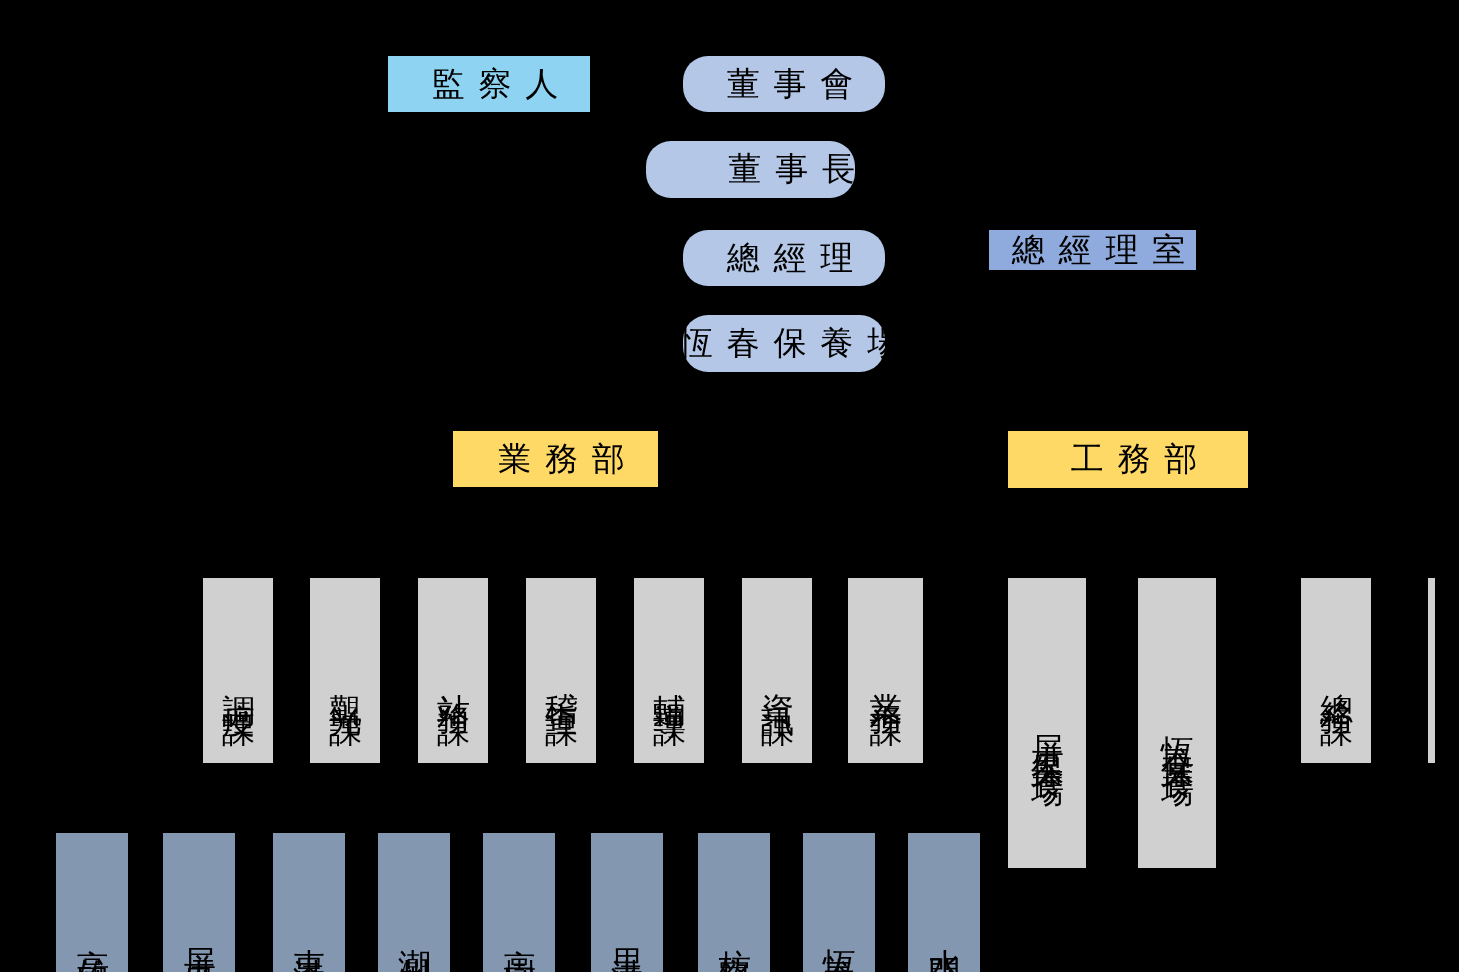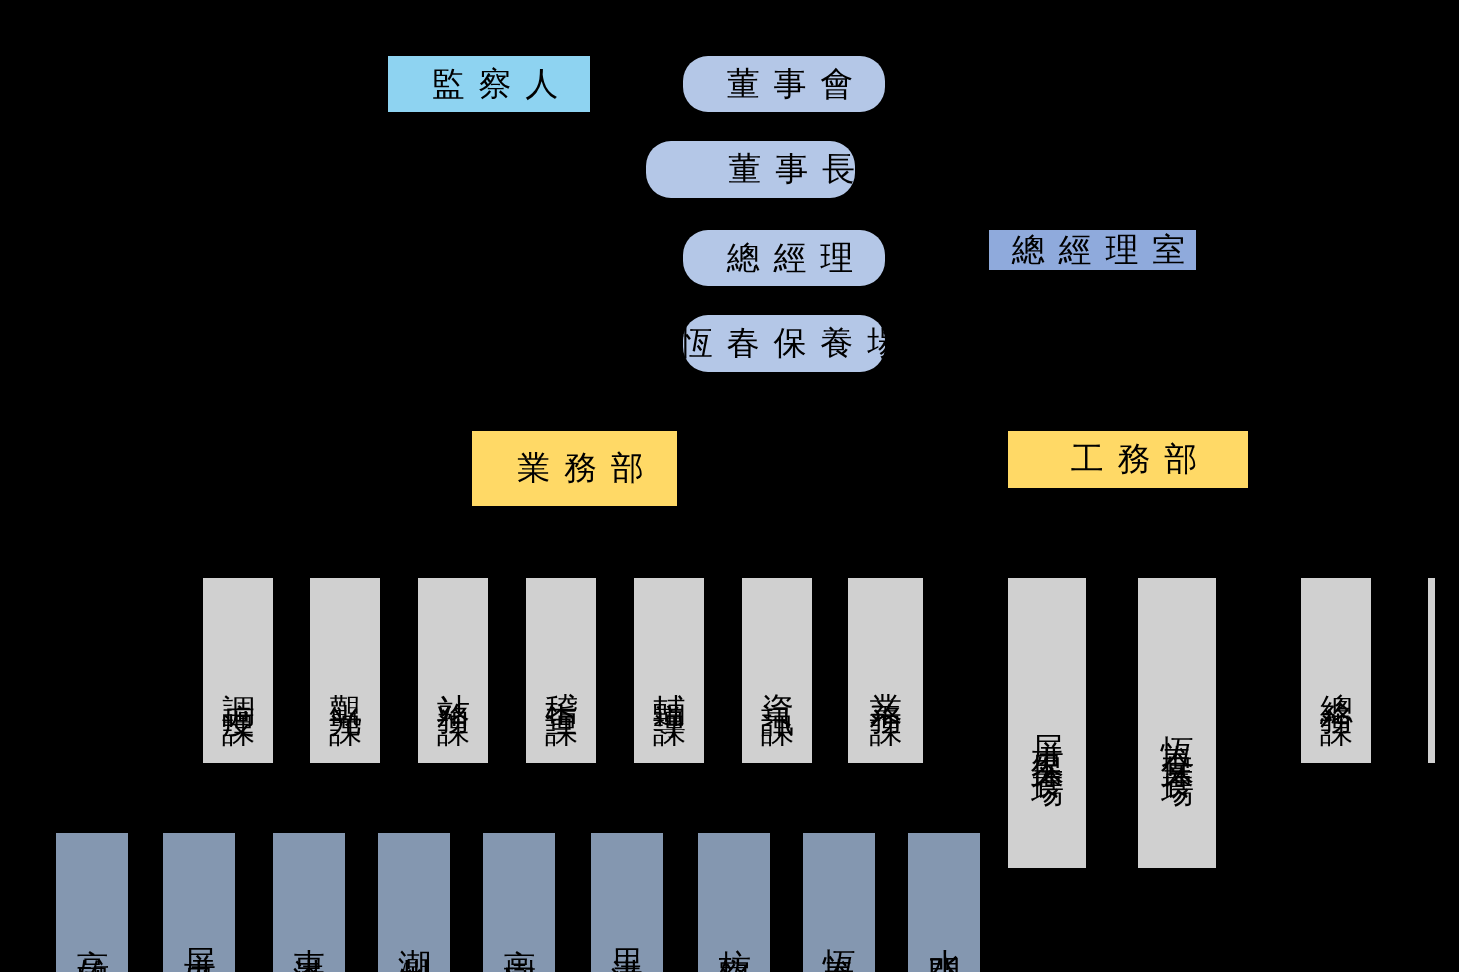--- a/index.html
+++ b/index.html
@@ -57,21 +57,21 @@
   <div class="node h c-executive" style="left:635px; top:182px; width:202px; height:56px;">
     <span class="txt">總經理</span>
   </div>
   <div class="node h c-office" style="left:941px; top:182px; width:207px; height:40px;">
     <span class="txt">總經理室</span>
   </div>
   <div class="node h c-executive" style="left:635px; top:267px; width:202px; height:57px;">
     <span class="txt">恆春保養場</span>
   </div>
 
-  <div class="node h c-department" style="left:424px; top:383px; width:205px; height:75px;">
+  <div class="node h c-department" style="left:405px; top:383px; width:205px; height:56px;">
     <span class="txt">業務部</span>
   </div>
   <div class="node h c-department" style="left:960px; top:383px; width:240px; height:57px;">
     <span class="txt">工務部</span>
   </div>
 
   <div class="node v c-section" style="left:155px; top:530px; width:70px; height:185px;">
     <span class="txt">調度課</span>
   </div>
   <div class="node v c-section" style="left:262px; top:530px; width:70px; height:185px;">

